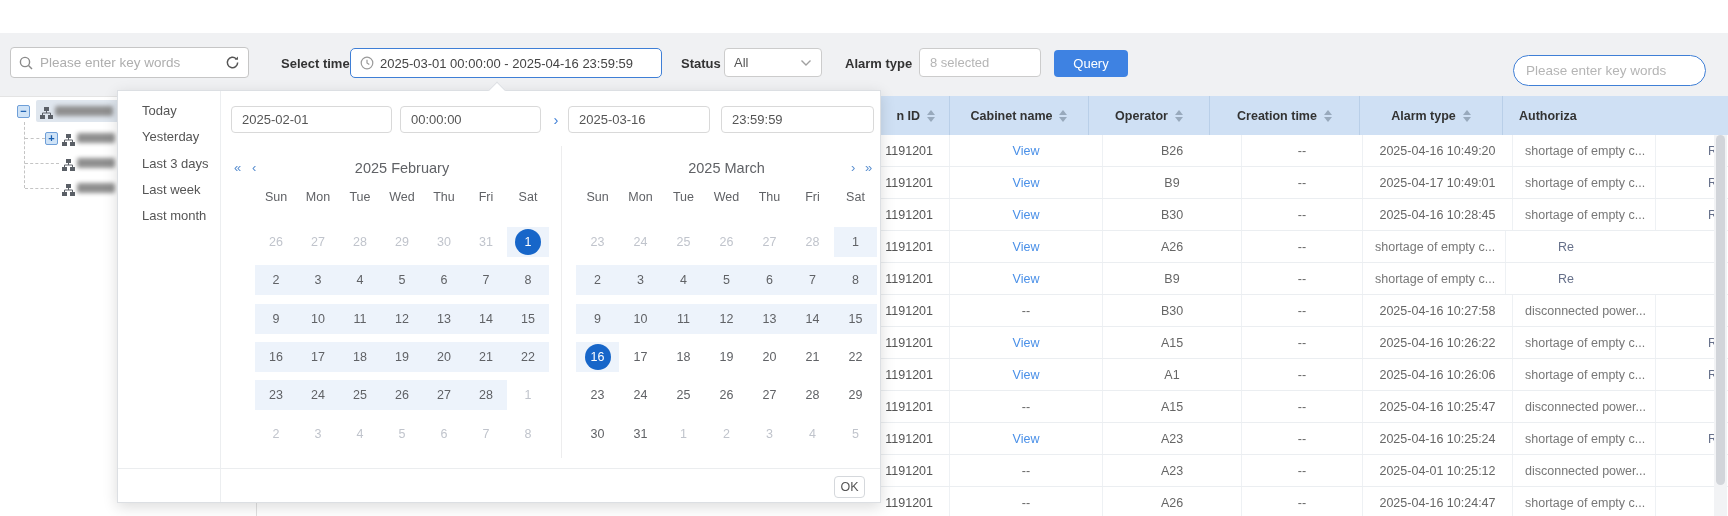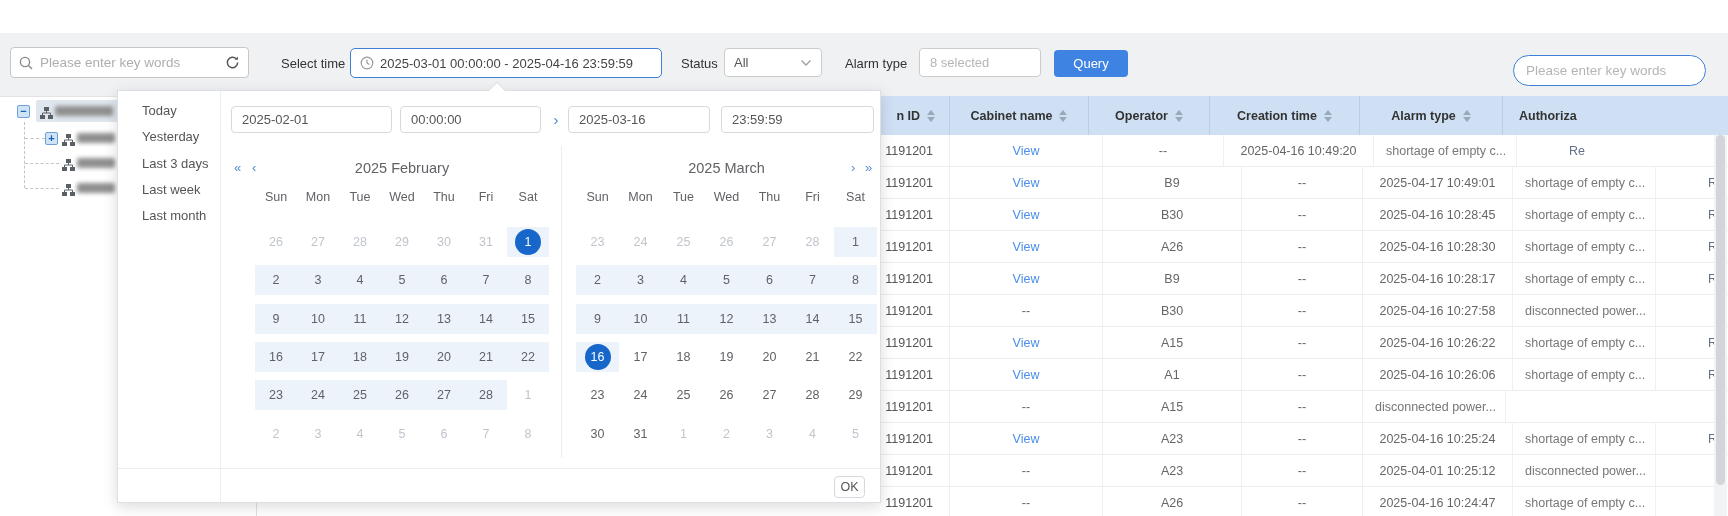--- a/index.html
+++ b/index.html
@@ -16,21 +16,21 @@
 
   
   .topstrip { position:absolute; left:0; top:33px; width:100%; height:63px; background:#f0f1f3; }
 
   
   .side-search { position:absolute; left:10px; top:14px; width:239px; height:31px; background:#fff; border:1px solid #c6c6c6; border-radius:4px; display:flex; align-items:center; padding:0 8px; gap:7px; }
   .side-search input { border:none; outline:none; flex:1; font-size:13.5px; color:#444; font-family:"Liberation Sans", sans-serif; background:transparent; }
   .side-search input::placeholder { color:#aeaeae; }
 
   
-  .lbl { position:absolute; top:21px; height:20px; line-height:20px; font-size:13px; color:#333; }
+  .lbl { position:absolute; top:21px; height:20px; line-height:20px; font-size:13px; color:#333;font-weight:bold; }
   .range-input { position:absolute; left:350px; top:15px; width:312px; height:30px; background:#fff; border:1.5px solid #3f7fd6; border-radius:5px; display:flex; align-items:center; padding:0 9px; gap:6px; font-size:13px; color:#444; }
   .select-box { position:absolute; left:724px; top:15px; width:98px; height:29px; background:#fff; border:1px solid #ccc; border-radius:4px; display:flex; align-items:center; padding:0 9px; font-size:13px; color:#555; }
   .select-box .chev { margin-left:auto; }
   .plain-input { position:absolute; top:15px; height:29px; background:#fff; border:1px solid #ccc; border-radius:4px; font-size:13px; padding:0 10px; font-family:"Liberation Sans", sans-serif; outline:none; }
   .gray-val { color:#b5b5b5; }
   .query-btn { position:absolute; left:1054px; top:17px; width:74px; height:27px; background:#3e82e2; border:none; border-radius:4px; color:#fff; font-size:13px; font-family:"Liberation Sans", sans-serif; cursor:pointer; }
   .pill-search { position:absolute; left:1513px; top:22px; width:193px; height:31px; background:#fff; border:1.5px solid #3f7fd6; border-radius:16px; display:flex; align-items:center; padding:0 12px; gap:4px; }
   .pill-search input { border:none; outline:none; flex:1; font-size:13.5px; color:#444; background:transparent; font-family:"Liberation Sans", sans-serif; }
   .pill-search input::placeholder { color:#b5b5b5; }
 
@@ -220,20 +220,21 @@
         </div>
         <div class="th" style="width: 150px; justify-content: flex-start; padding-left: 16px;">
           <span>Authoriza</span>
         </div>
       </div>
       <div class="trow">
         <div class="td" style="width: 692px;">1191201</div>
         <div class="td" style="width: 153px;">
           <span class="view-link">View</span>
         </div>
+        <div class="td" style="width: 139px;">B26</div>
         <div class="td" style="width: 121px;">--</div>
         <div class="td" style="width: 150px;">2025-04-16 10:49:20</div>
         <div class="td alarmtype" style="width: 143px;">shortage of empty c...</div>
         <div class="td lastcol" style="width: 150px;">Re</div>
       </div>
       <div class="trow">
         <div class="td" style="width: 692px;">1191201</div>
         <div class="td" style="width: 153px;">
           <span class="view-link">View</span>
         </div>
@@ -254,32 +255,30 @@
         <div class="td alarmtype" style="width: 143px;">shortage of empty c...</div>
         <div class="td lastcol" style="width: 150px;">Re</div>
       </div>
       <div class="trow">
         <div class="td" style="width: 692px;">1191201</div>
         <div class="td" style="width: 153px;">
           <span class="view-link">View</span>
         </div>
         <div class="td" style="width: 139px;">A26</div>
         <div class="td" style="width: 121px;">--</div>
-        <div class="td" style="width: 150px;">2025-04-16 10:28:30</div>
         <div class="td alarmtype" style="width: 143px;">shortage of empty c...</div>
         <div class="td lastcol" style="width: 150px;">Re</div>
       </div>
       <div class="trow">
         <div class="td" style="width: 692px;">1191201</div>
         <div class="td" style="width: 153px;">
           <span class="view-link">View</span>
         </div>
         <div class="td" style="width: 139px;">B9</div>
         <div class="td" style="width: 121px;">--</div>
-        <div class="td" style="width: 150px;">2025-04-16 10:28:17</div>
         <div class="td alarmtype" style="width: 143px;">shortage of empty c...</div>
         <div class="td lastcol" style="width: 150px;">Re</div>
       </div>
       <div class="trow">
         <div class="td" style="width: 692px;">1191201</div>
         <div class="td" style="width: 153px;">--</div>
         <div class="td" style="width: 139px;">B30</div>
         <div class="td" style="width: 121px;">--</div>
         <div class="td" style="width: 150px;">2025-04-16 10:27:58</div>
         <div class="td alarmtype" style="width: 143px;">disconnected power...</div>
@@ -305,20 +304,21 @@
         <div class="td" style="width: 121px;">--</div>
         <div class="td" style="width: 150px;">2025-04-16 10:26:06</div>
         <div class="td alarmtype" style="width: 143px;">shortage of empty c...</div>
         <div class="td lastcol" style="width: 150px;">Re</div>
       </div>
       <div class="trow">
         <div class="td" style="width: 692px;">1191201</div>
         <div class="td" style="width: 153px;">--</div>
         <div class="td" style="width: 139px;">A15</div>
         <div class="td" style="width: 121px;">--</div>
+        <div class="td" style="width: 150px;">2025-04-16 10:25:47</div>
         <div class="td alarmtype" style="width: 143px;">disconnected power...</div>
         <div class="td lastcol" style="width: 150px;"></div>
       </div>
       <div class="trow">
         <div class="td" style="width: 692px;">1191201</div>
         <div class="td" style="width: 153px;">
           <span class="view-link">View</span>
         </div>
         <div class="td" style="width: 139px;">A23</div>
         <div class="td" style="width: 121px;">--</div>

